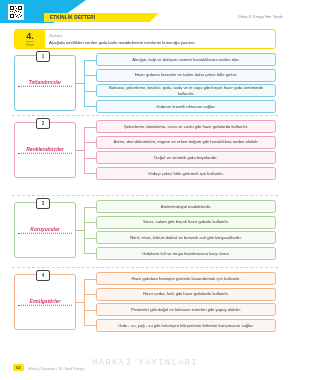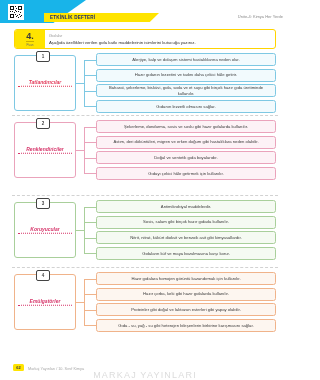--- a/index.html
+++ b/index.html
@@ -138,22 +138,22 @@
     position:absolute;left:13px;bottom:9px;
     width:11px;height:7px;background:#ffe400;border-radius:1.5px;
     display:flex;align-items:center;justify-content:center;
     font-size:4px;font-weight:bold;color:#3a3a3a;
   }
   .fnote{
     position:absolute;left:28px;bottom:9.5px;
     font-size:3.8px;color:#a8a8a8;
   }
   .watermark{
-    position:absolute;left:0;right:0;bottom:0px;text-align:center;
-    font-family:Liberation Sans, sans-serif;
+    position:absolute;left:0;right:0;bottom:12px;text-align:center;
+    font-family:Liberation Mono, monospace;
     font-size:9px;color:#dcdcdc;letter-spacing:1.2px;
   }
 </style>
 </head>
 <body>
 
 <div class="header">
   <div class="hdr-blue"></div>
   <div class="qr">
     <svg width="14" height="14" viewBox="0 0 14 14">

